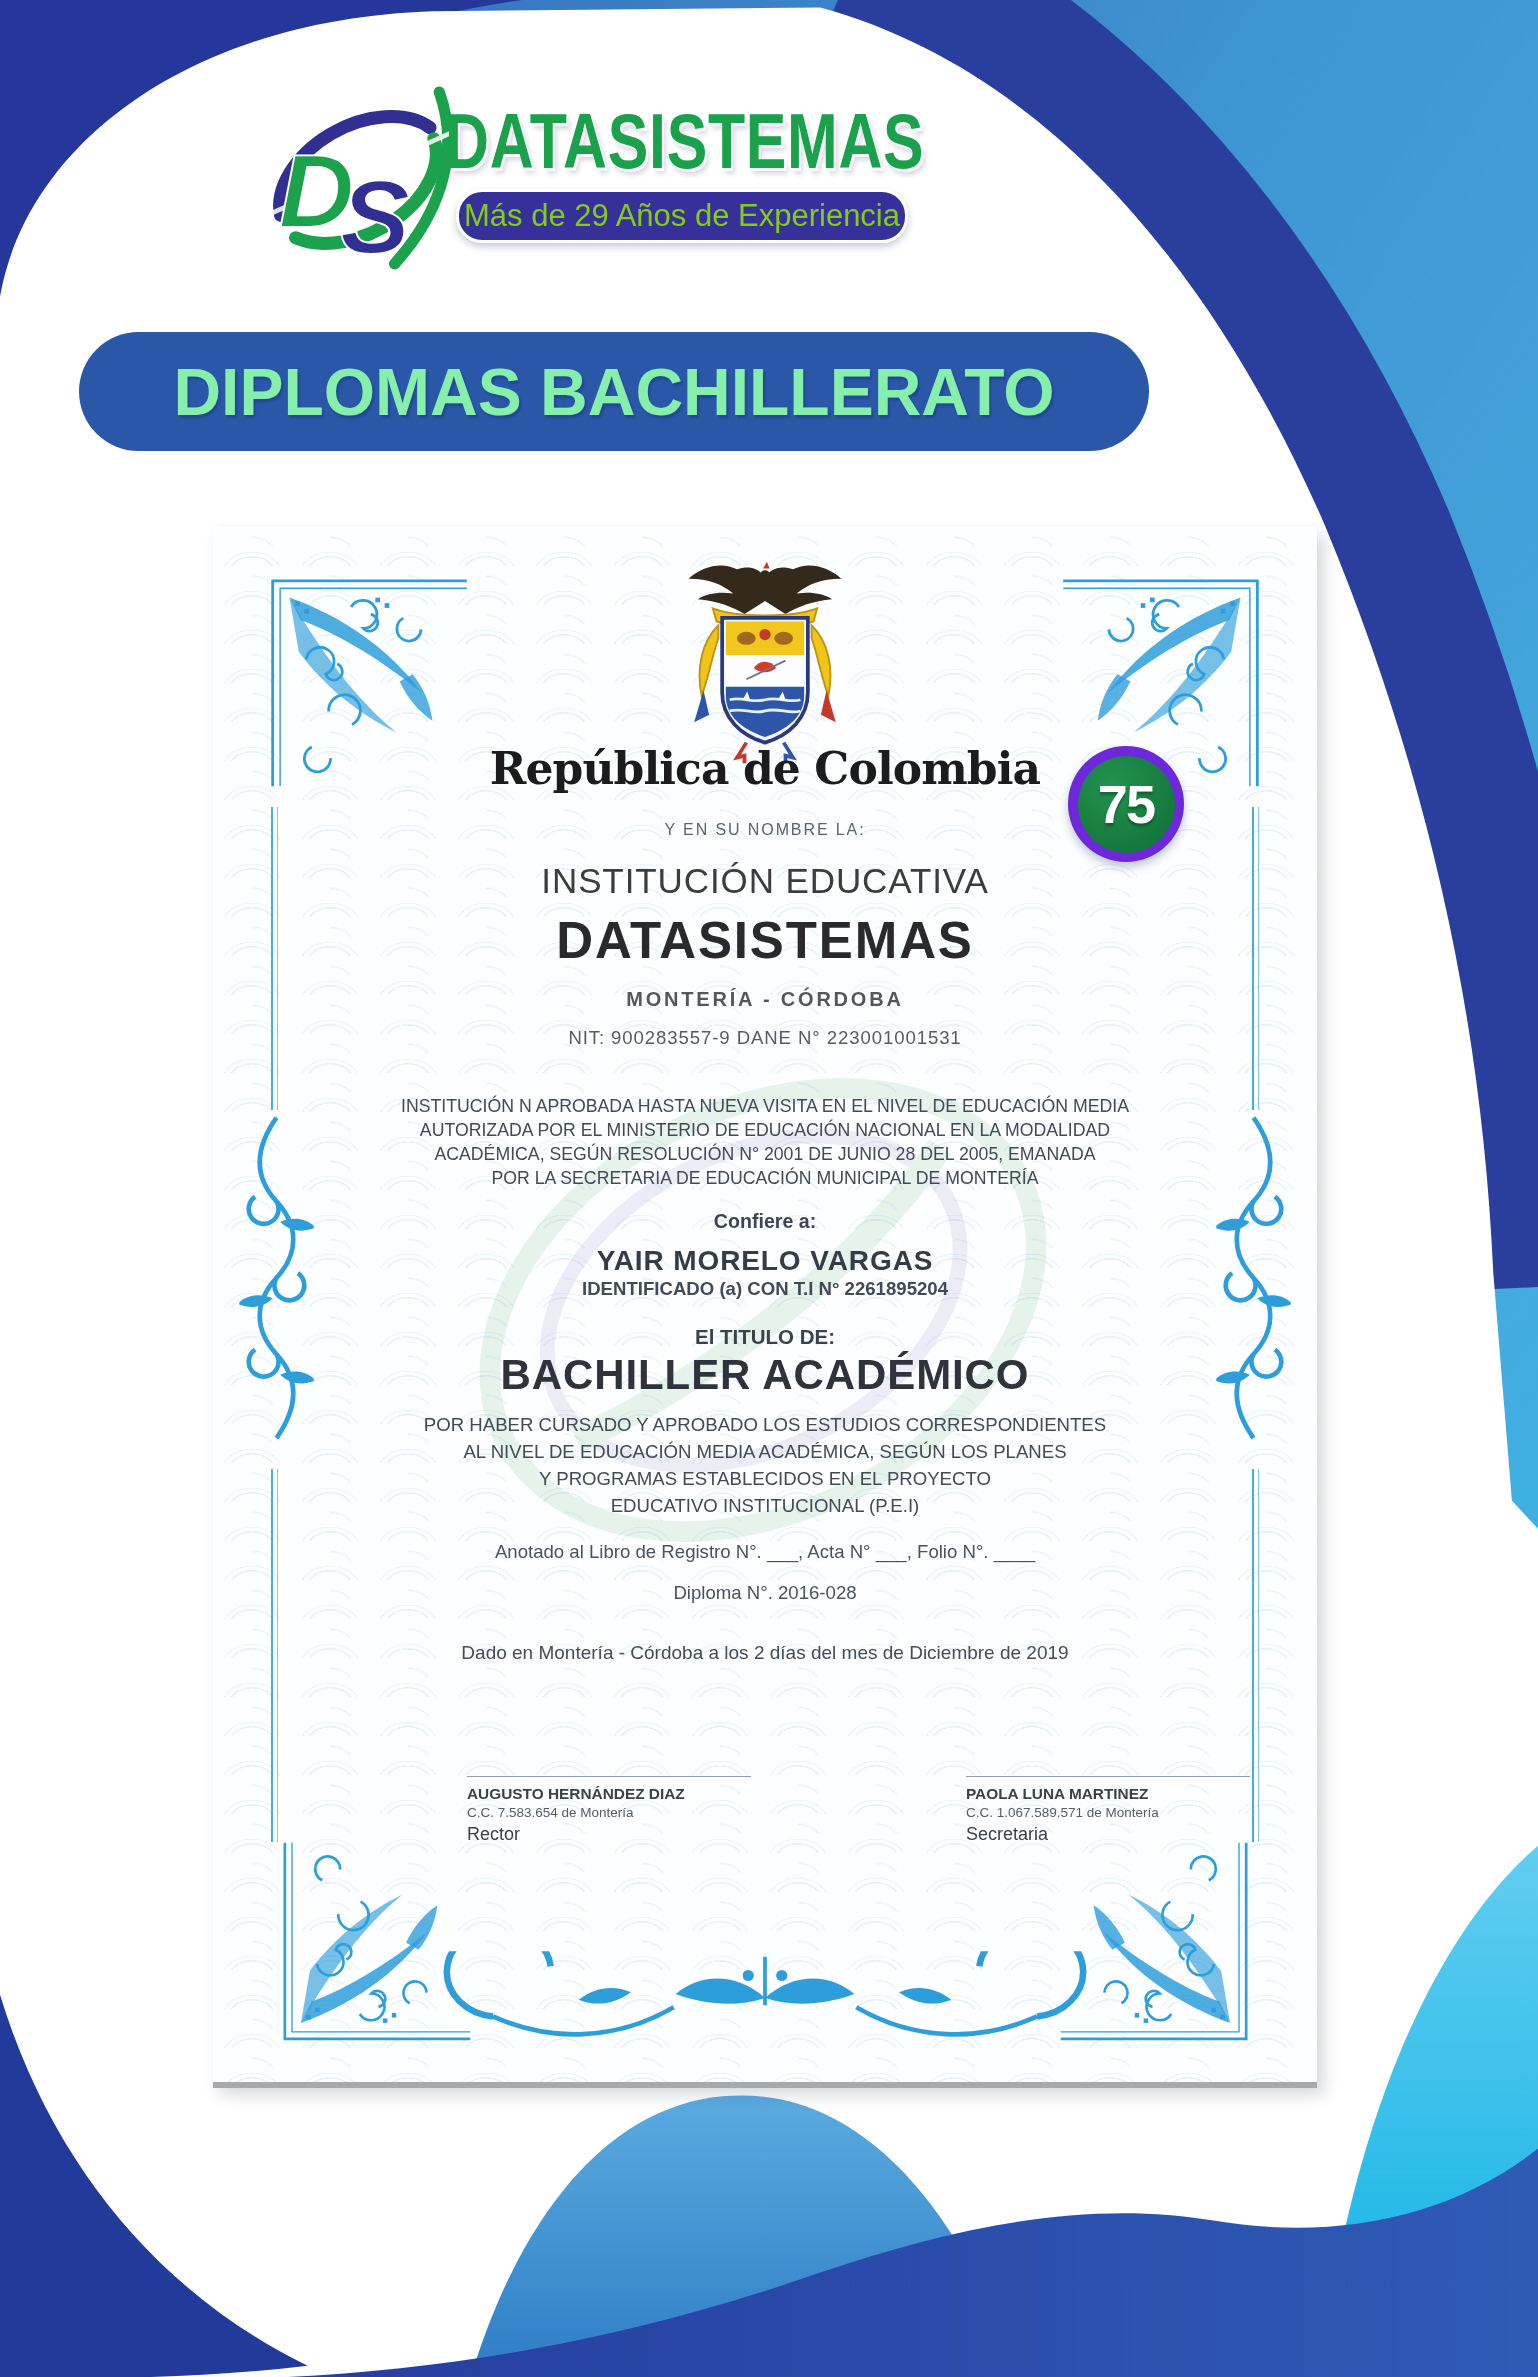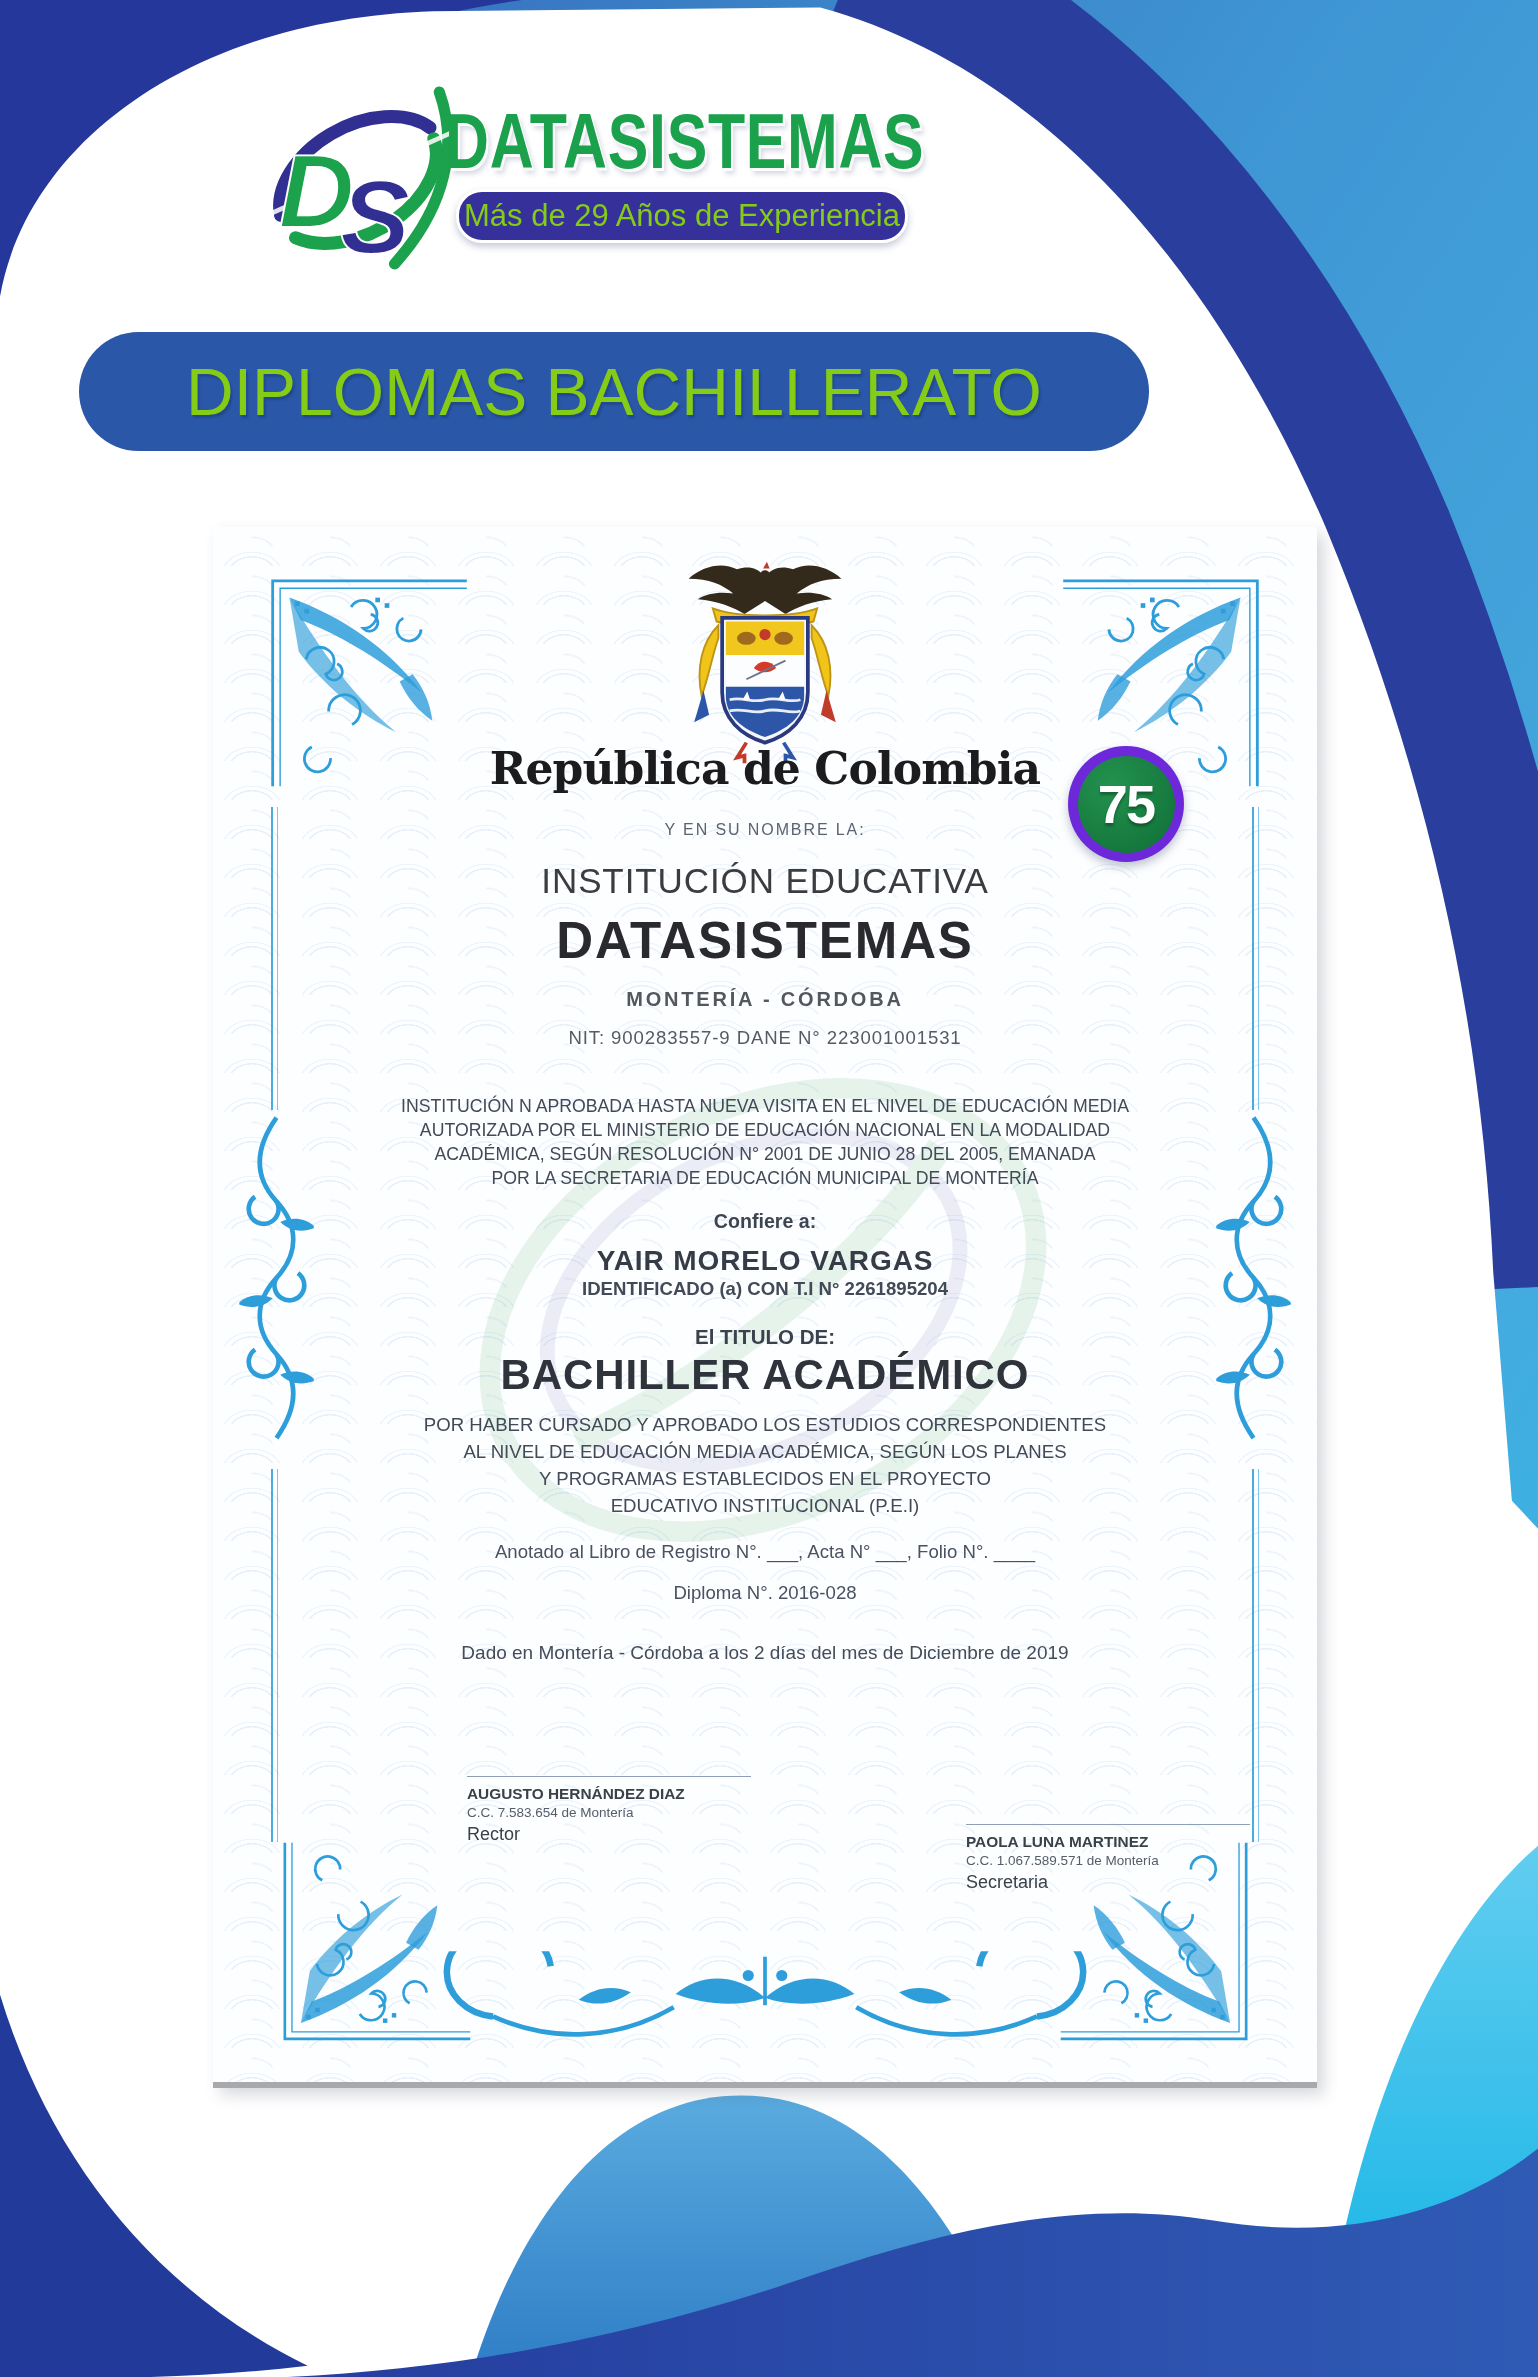--- a/index.html
+++ b/index.html
@@ -13,21 +13,21 @@
   .brand-name{left:198px;top:17px;font-size:78px;font-weight:bold;color:#1BA14C;
       letter-spacing:0.9px;white-space:nowrap;transform:scaleX(.78);transform-origin:left top;
       text-shadow:2.8px 2.8px 0 rgba(255,255,255,.9),4.7px 5.6px 5.6px rgba(30,40,100,.18);}
   .tagline-pill{left:209px;top:110px;width:446px;height:48px;background:#36309A;
       border-radius:26px;border:3.7px solid #fff;box-shadow:0 3.7px 7.5px rgba(30,40,100,.25);
       color:#84cc16;font-size:31px;display:flex;align-items:center;justify-content:center;white-space:nowrap;}
 
   
   .banner{left:79px;top:332px;width:1070px;height:119px;background:#2A57A7;border-radius:60px;
       display:flex;align-items:center;justify-content:center;}
-  .banner-title{color:#84cc16;font-weight:normal;font-size:66px;white-space:nowrap;letter-spacing:0px;
+  .banner-title{color:#86efac;font-weight:bold;font-size:66px;white-space:nowrap;letter-spacing:0px;
       text-shadow:1.9px 2.8px 1.9px rgba(10,30,80,.25);}
 
   
   .cert{left:213px;top:527px;width:1104px;height:1555px;background-color:#fdfeff;
       border-bottom:6.5px solid #a9a9ab;box-shadow:6.5px 6.5px 15px rgba(60,70,90,.22);
       background-image:
         radial-gradient(39px 28px at 50% 118%, rgba(110,165,215,0) 55%, rgba(110,165,215,.15) 56%, rgba(110,165,215,.15) 60%, rgba(110,165,215,0) 61%, rgba(110,165,215,0) 72%, rgba(110,165,215,.11) 73%, rgba(110,165,215,.11) 76%, rgba(110,165,215,0) 77%),
         radial-gradient(39px 28px at 0% 118%, rgba(110,165,215,0) 55%, rgba(110,165,215,.13) 56%, rgba(110,165,215,.13) 60%, rgba(110,165,215,0) 61%);
       background-size:78px 39px,78px 39px;background-position:0 0,39px 19.6px;}
   .cl{position:absolute;left:50%;transform:translateX(-50%);white-space:nowrap;text-align:center;}
@@ -275,21 +275,21 @@
     <div class="cl registry">Anotado al Libro de Registro N°. ___, Acta N° ___, Folio N°. ____</div>
     <div class="cl diploma-no">Diploma N°. 2016-028</div>
     <div class="cl issued">Dado en Montería - Córdoba a los 2 días del mes de Diciembre de 2019</div>
 
     <div class="abs sig" style="left:254px;">
       <div class="sig-line"></div>
       <div class="sig-name">AUGUSTO HERNÁNDEZ DIAZ</div>
       <div class="sig-doc">C.C. 7.583.654 de Montería</div>
       <div class="sig-role">Rector</div>
     </div>
-    <div class="abs sig" style="left:753px;margin-top:48px;">
+    <div class="abs sig" style="left:753px;">
       <div class="sig-line"></div>
       <div class="sig-name">PAOLA LUNA MARTINEZ</div>
       <div class="sig-doc">C.C. 1.067.589.571 de Montería</div>
       <div class="sig-role">Secretaria</div>
     </div>
   </div>
 
   <div class="abs badge">
     <div class="badge-inner">75</div>
   </div>

